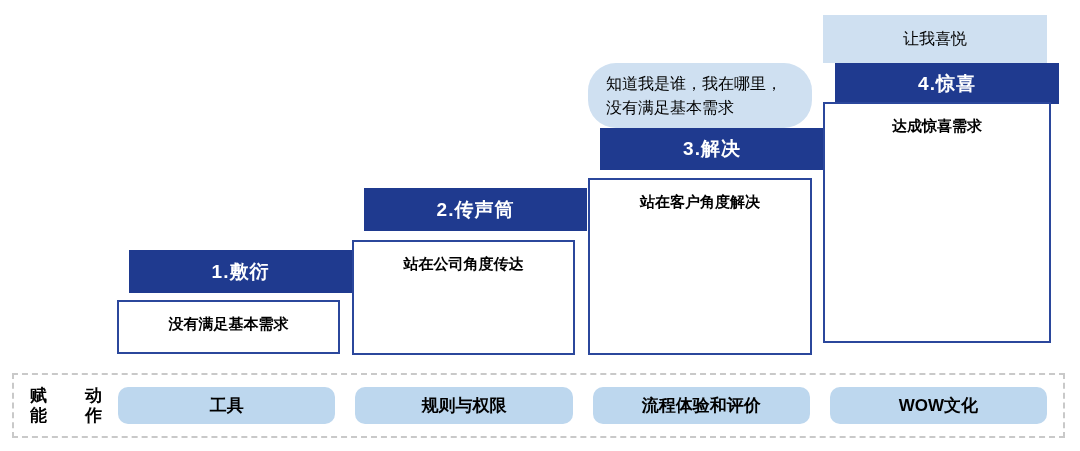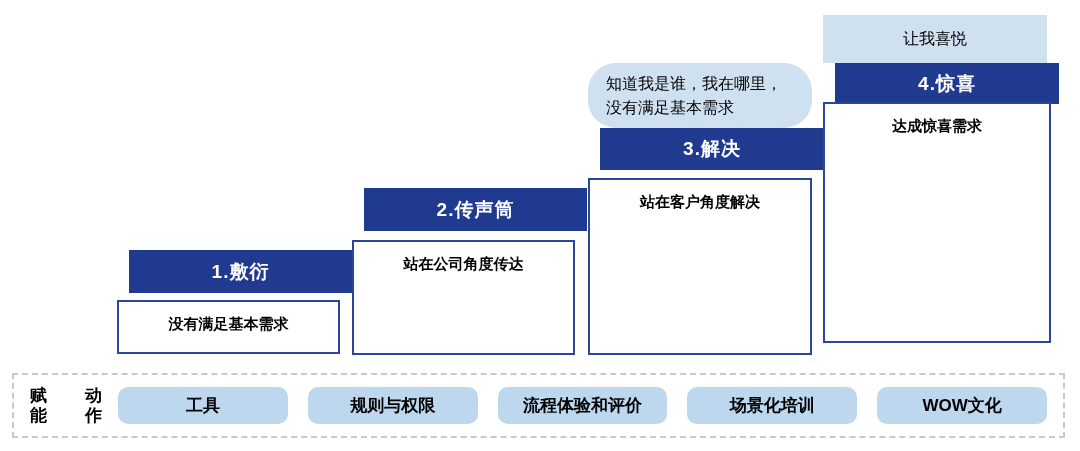--- a/index.html
+++ b/index.html
@@ -112,18 +112,17 @@
 
   <div class="abs band">
     <div class="band-label">
       <div>赋能</div>
       <div>动作</div>
     </div>
     <div class="pills">
       <div class="pill">工具</div>
       <div class="pill">规则与权限</div>
       <div class="pill">流程体验和评价</div>
-      <div class="pill">场景化培训</div>
       <div class="pill">WOW文化</div>
     </div>
   </div>
 
 </div>
 
 </body></html>

